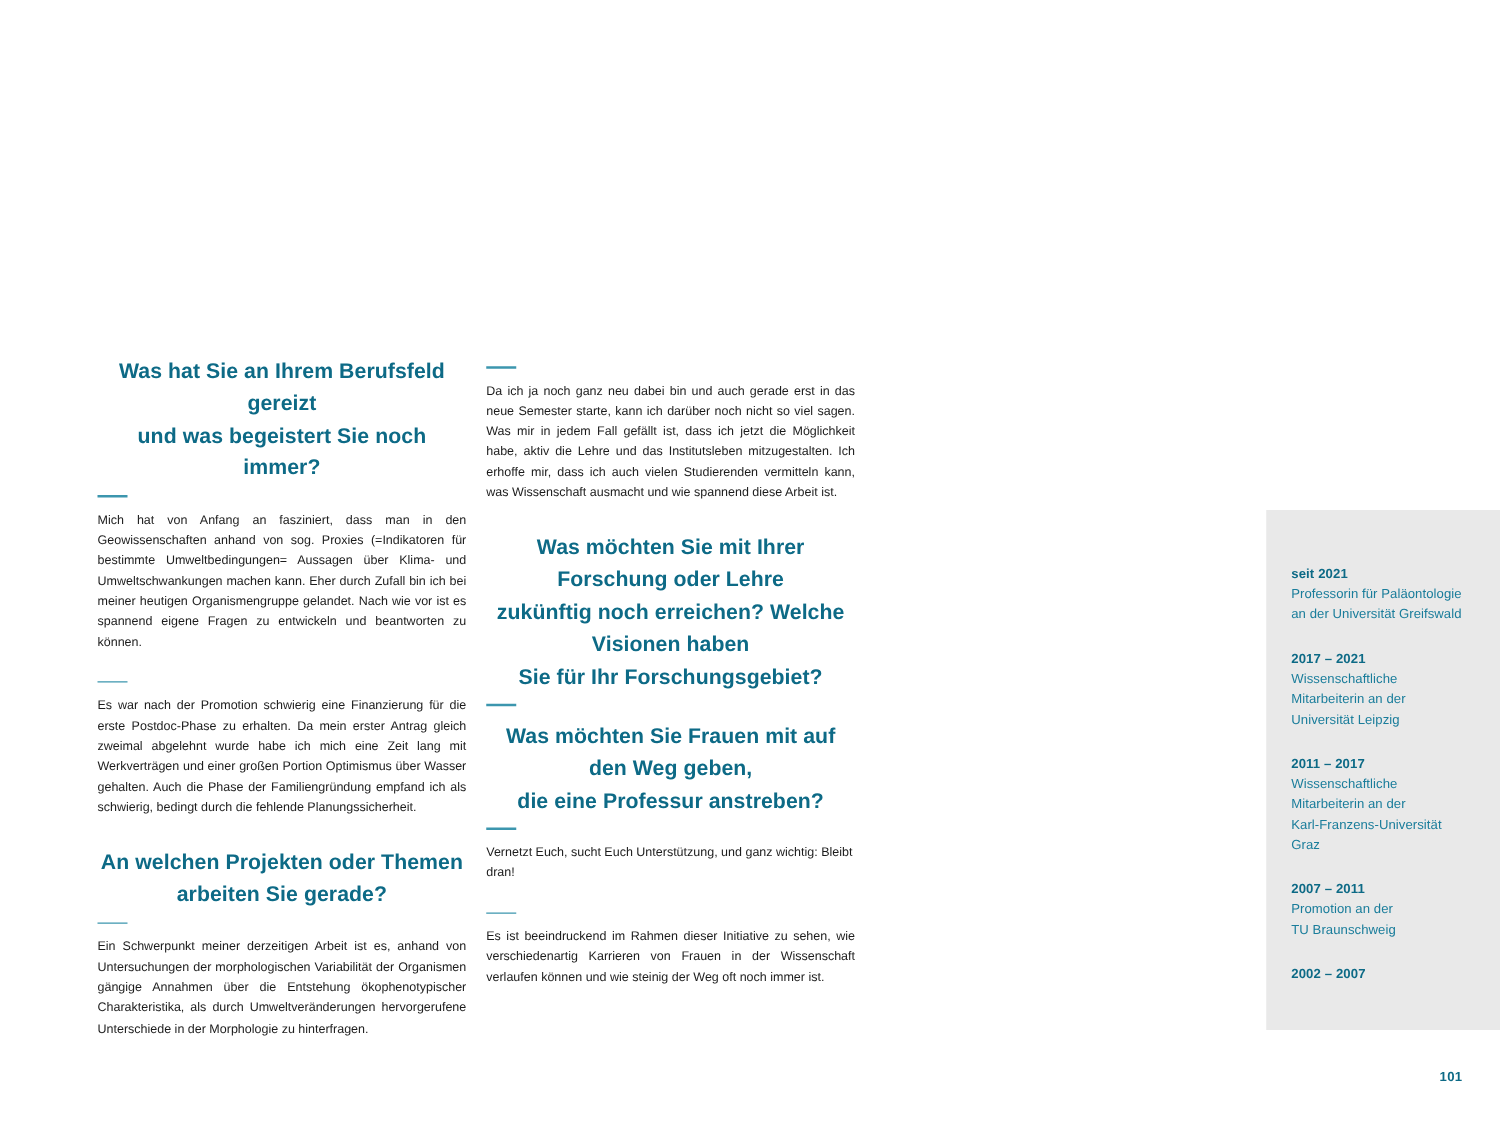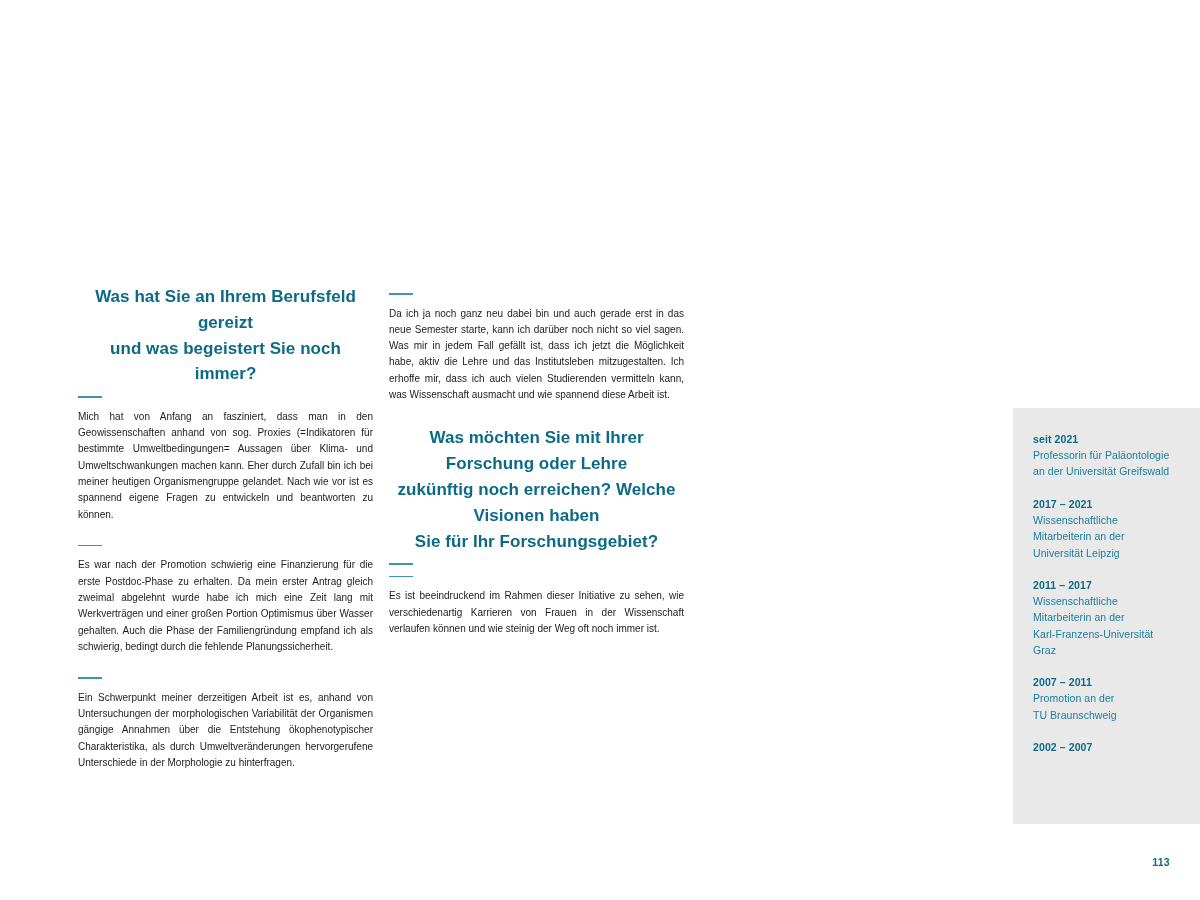--- a/index.html
+++ b/index.html
@@ -30,20 +30,21 @@
     background: #e9e9e9;
   }
   .cv-inner {
     position: absolute;
     left: 20px;
     top: 24px;
     width: 150px;
   }
   .cv-entry {
     margin-bottom: 17px;
+    margin-top: 20px;
   }
   .cv-years {
     font-size: 10.5px;
     font-weight: bold;
     color: #0d6a86;
     line-height: 1.45;
     letter-spacing: .1px;
   }
   .cv-desc {
     font-size: 10.5px;
@@ -111,38 +112,44 @@
       <div class="rule"></div>
       <p class="answer">Mich hat von Anfang an fasziniert, dass man in den Geowissenschaften anhand von sog. Proxies (=Indikatoren für bestimmte Umweltbedingungen= Aussagen über Klima- und Umweltschwankungen machen kann. Eher durch Zufall bin ich bei meiner heutigen Organismengruppe gelandet. Nach wie vor ist es spannend eigene Fragen zu entwickeln und beantworten zu können.</p>
     </div>
 
     <div class="qa-block">
       <div class="rule"></div>
       <p class="answer">Es war nach der Promotion schwierig eine Finanzierung für die erste Postdoc-Phase zu erhalten. Da mein erster Antrag gleich zweimal abgelehnt wurde habe ich mich eine Zeit lang mit Werkverträgen und einer großen Portion Optimismus über Wasser gehalten. Auch die Phase der Familiengründung empfand ich als schwierig, bedingt durch die fehlende Planungssicherheit.</p>
     </div>
 
     <div class="qa-block">
+      <p class="question">An welchen Projekten oder Themen<br>arbeiten Sie gerade?</p>
       <div class="rule"></div>
       <p class="answer">Ein Schwerpunkt meiner derzeitigen Arbeit ist es, anhand von Untersuchungen der morphologischen Variabilität der Organismen gängige Annahmen über die Entstehung ökophenotypischer Charakteristika, als durch Umweltveränderungen hervorgerufene Unterschiede in der Morphologie zu hinterfragen.</p>
     </div>
 
   </div>
 
   <div class="col col-right">
 
     <div class="qa-block">
       <div class="rule"></div>
       <p class="answer">Da ich ja noch ganz neu dabei bin und auch gerade erst in das neue Semester starte, kann ich darüber noch nicht so viel sagen. Was mir in jedem Fall gefällt ist, dass ich jetzt die Möglichkeit habe, aktiv die Lehre und das Institutsleben mitzugestalten. Ich erhoffe mir, dass ich auch vielen Studierenden vermitteln kann, was Wissenschaft ausmacht und wie spannend diese Arbeit ist.</p>
     </div>
 
     <div class="qa-block">
       <p class="question">Was möchten Sie mit Ihrer Forschung oder Lehre<br>zukünftig noch erreichen? Welche Visionen haben<br>Sie für Ihr Forschungsgebiet?</p>
       <div class="rule"></div>
     </div>
 
+    <div class="qa-block">
+      <p class="question">Was möchten Sie Frauen mit auf den Weg geben,<br>die eine Professur anstreben?</p>
+      <div class="rule"></div>
+      <p class="answer no-just">Vernetzt Euch, sucht Euch Unterstützung, und ganz wichtig: Bleibt dran!</p>
+    </div>
 
     <div class="qa-block">
       <div class="rule"></div>
       <p class="answer">Es ist beeindruckend im Rahmen dieser Initiative zu sehen, wie verschiedenartig Karrieren von Frauen in der Wissenschaft verlaufen können und wie steinig der Weg oft noch immer ist.</p>
     </div>
 
   </div>
 
   <div class="cv-panel">
     <div class="cv-inner">
@@ -167,15 +174,15 @@
         <div class="cv-desc">Promotion an der<br>TU Braunschweig</div>
       </div>
 
       <div class="cv-entry">
         <div class="cv-years">2002 – 2007</div>
       </div>
 
     </div>
   </div>
 
-  <div class="page-number">113</div>
+  <div class="page-number">101</div>
 
 </div>
 
 </body></html>

